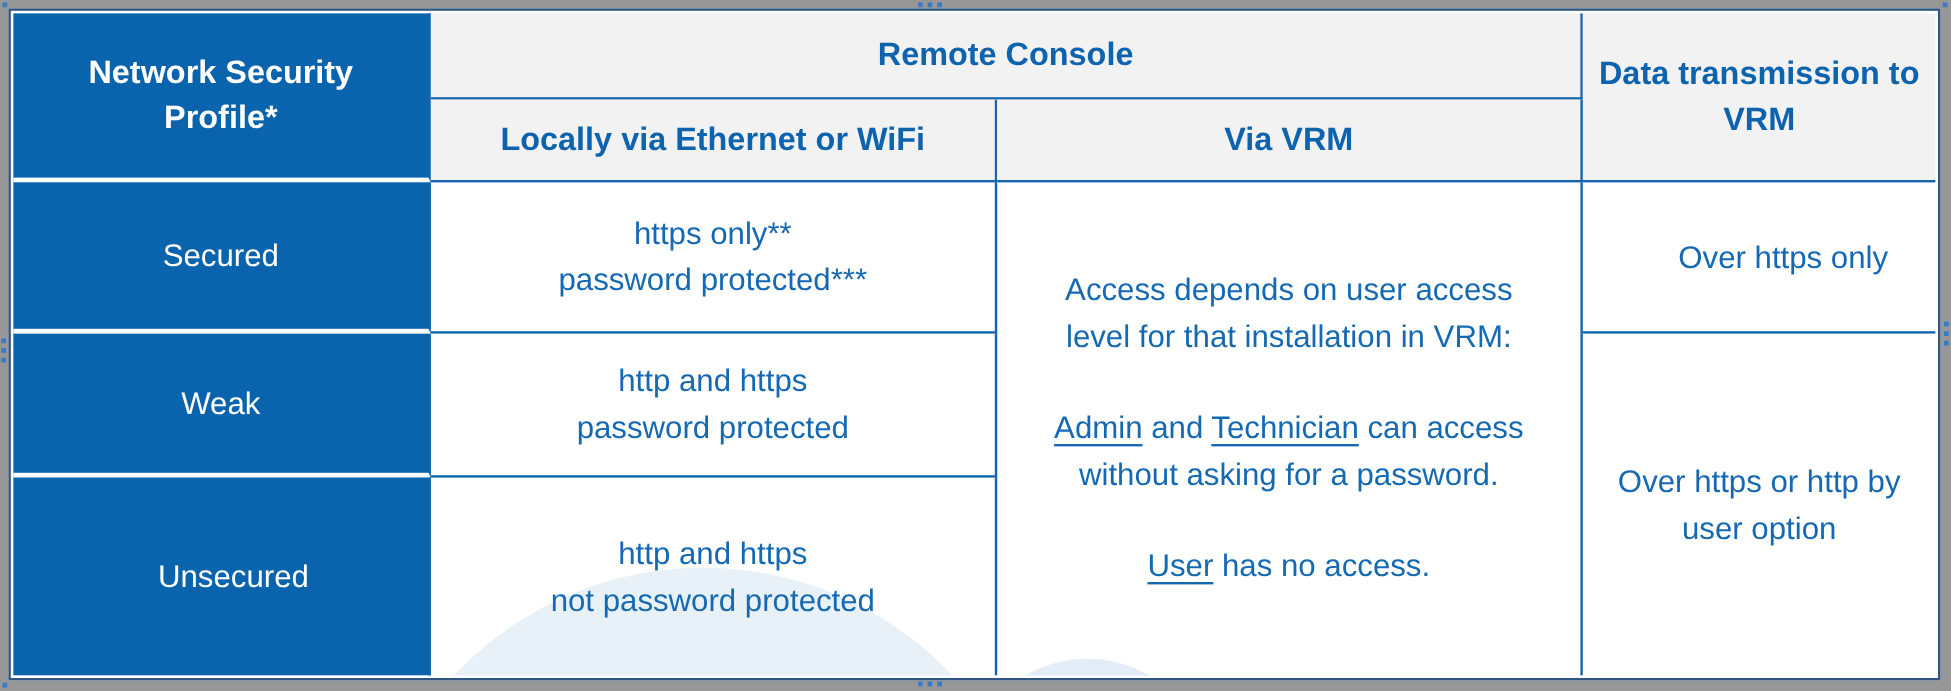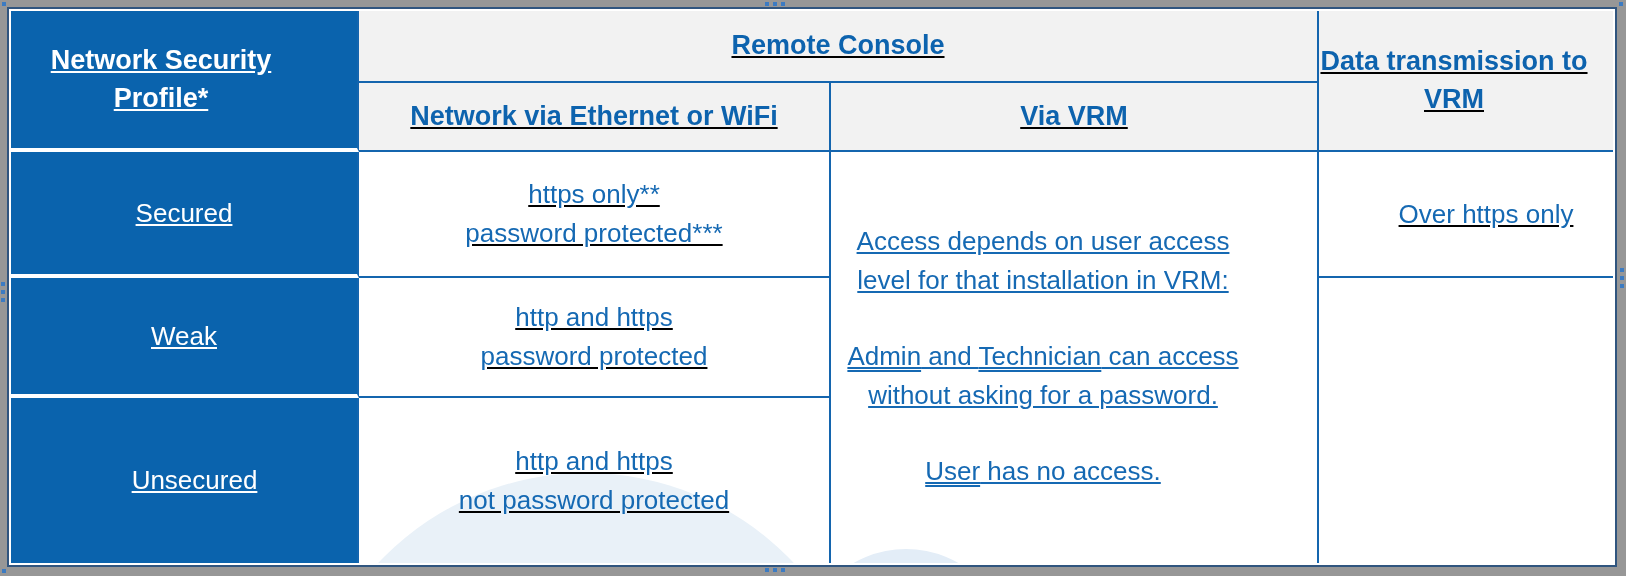--- a/index.html
+++ b/index.html
@@ -48,26 +48,26 @@
   .grid {
     position: relative; z-index: 1;
     display: grid;
     width: 100%; height: 100%;
     grid-template-columns: 348px 472px 488px 1fr;
     grid-template-rows: 72px 69px 126px 120px 1fr;
   }
   .cell {
     display: flex;
     flex-direction: column;
+    align-items: center;
     justify-content: center;
     text-align: center;
     border-right: 2px solid #1465AE;
     border-bottom: 2px solid #1465AE;
     background: transparent;
-    text-decoration: underline;
   }
   .no-br { border-right: none; }
   .no-bb { border-bottom: none; }
 
   
   .blue-cell {
     background: #0A63AD;
     color: #ffffff;
     border-right: 2px solid #1465AE;
     border-bottom: 4px solid #ffffff;
@@ -186,21 +186,21 @@
 
       <div class="cell head-cell a-remote">
         <div class="hdr-text">Remote Console</div>
       </div>
 
       <div class="cell head-cell a-datatx no-br">
         <div class="hdr-text dtx-header-text">Data transmission to VRM</div>
       </div>
 
       <div class="cell head-cell a-local">
-        <div class="hdr-text">Network via Ethernet or WiFi</div>
+        <div class="hdr-text">Locally via Ethernet or WiFi</div>
       </div>
 
       <div class="cell head-cell a-viavrm">
         <div class="hdr-text">Via VRM</div>
       </div>
 
       <div class="cell blue-cell a-weak">
         <div class="row-label">Weak</div>
       </div>
       <div class="cell blue-cell a-secured">
@@ -225,16 +225,19 @@
 
       <div class="cell a-vrmbody no-bb vrm-cell body-text">
         <p>Access depends on user access level for that installation in VRM:</p>
         <p><span class="uline">Admin</span><span> and </span><span class="uline">Technician</span><span> can access without asking for a password.</span></p>
         <p><span class="uline">User</span><span> has no access.</span></p>
       </div>
 
       <div class="cell a-dtx1 no-br">
         <div class="body-text">Over https only</div>
       </div>
+      <div class="cell a-dtx23 no-br no-bb">
+        <div class="body-text dtx-merged-text">Over https or http by user option</div>
+      </div>
 
     </div>
   </div>
 </div>
 
 </body></html>

